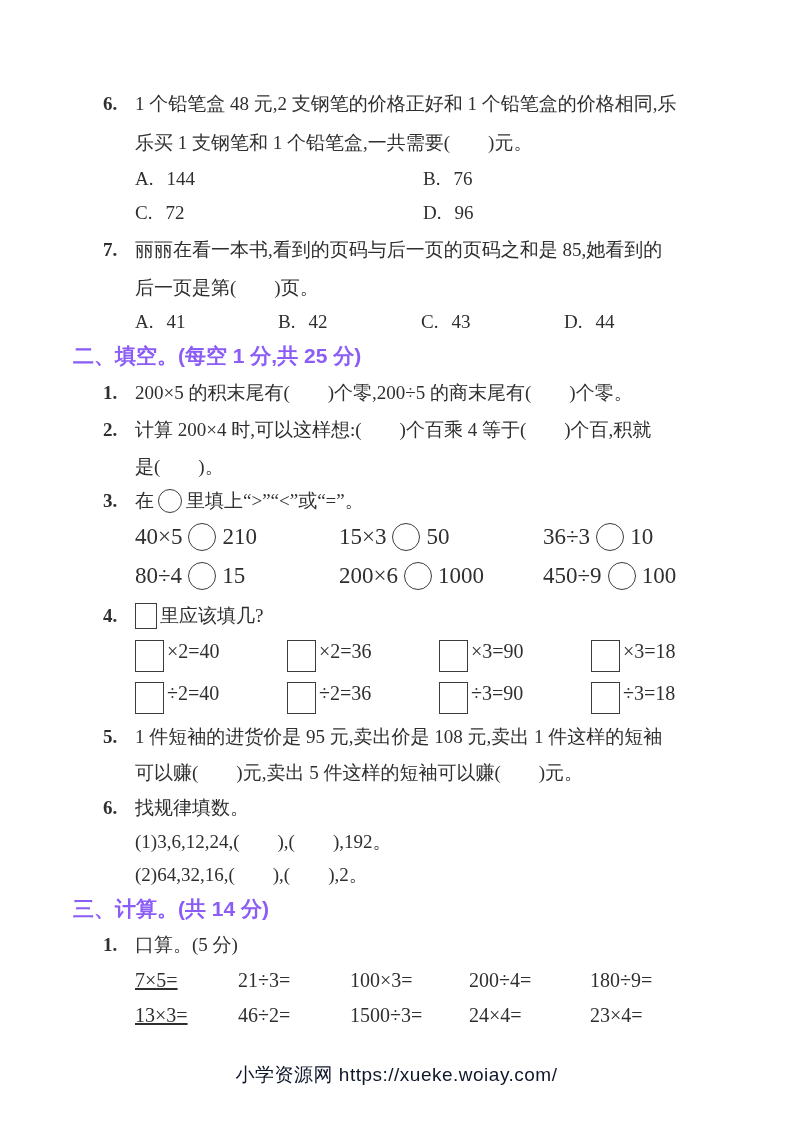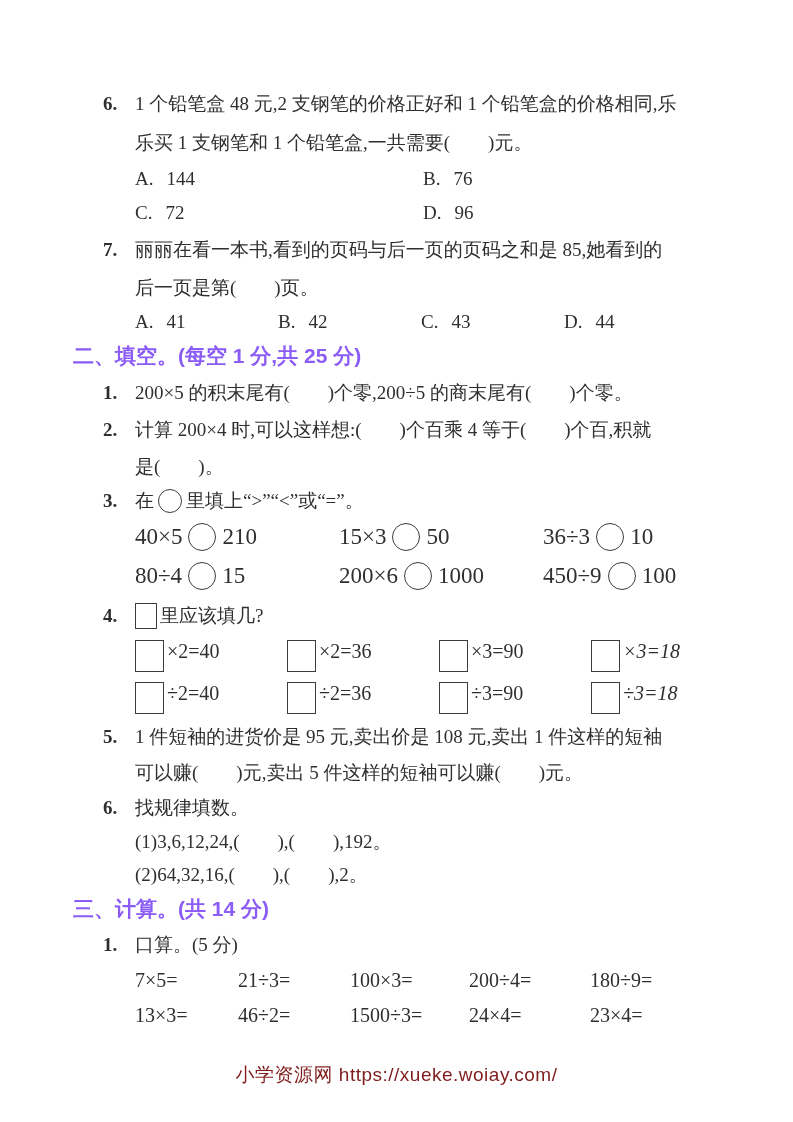--- a/index.html
+++ b/index.html
@@ -49,44 +49,44 @@
     border: 1.6px solid #3c3c3c; border-radius: 50%;
     margin: 0 6px; flex: none;
   }
   .cmp-circle-sm {
     display: inline-block; width: 22px; height: 22px;
     border: 1.5px solid #3c3c3c; border-radius: 50%;
     margin: 0 4px; flex: none;
   }
   
   .boxes .cell { width: 152px; display: flex; align-items: flex-start; flex: none; font-size: 20px; }
-  .boxes .cell:last-child { width: auto; font-style: italic; }
+  .boxes .cell:last-child { width: auto; }
   .blank-box {
     display: inline-block; width: 29px; height: 32px;
     border: 1.5px solid #3c3c3c; margin-right: 3px; flex: none;
     box-sizing: border-box;
   }
   .blank-box-sm {
     display: inline-block; width: 22px; height: 26px;
     border: 1.5px solid #3c3c3c; margin-right: 3px; flex: none;
     box-sizing: border-box;
   }
   
   .oral .cell { display: flex; align-items: center; flex: none; font-size: 20px; }
-  .oral .cell:nth-child(1) { width: 103px; }
+  .oral .cell:nth-child(1) { width: 103px; text-decoration: underline; }
   .oral .cell:nth-child(2) { width: 112px; }
   .oral .cell:nth-child(3) { width: 119px; }
   .oral .cell:nth-child(4) { width: 121px; }
   .oral .cell:nth-child(5) { width: auto; }
   .footer {
     position: absolute; left: 0; right: 0; bottom: 34px;
     text-align: center;
     font-family: "Liberation Sans", sans-serif;
     font-size: 19px;
-    color: #7f1d1d;
+    color: #0f172a;
     letter-spacing: 0.5px;
   }
 </style>
 </head>
 <body>
 
 <div class="page">
 
   <div class="row h40">
     <span class="qnum">6.</span>

